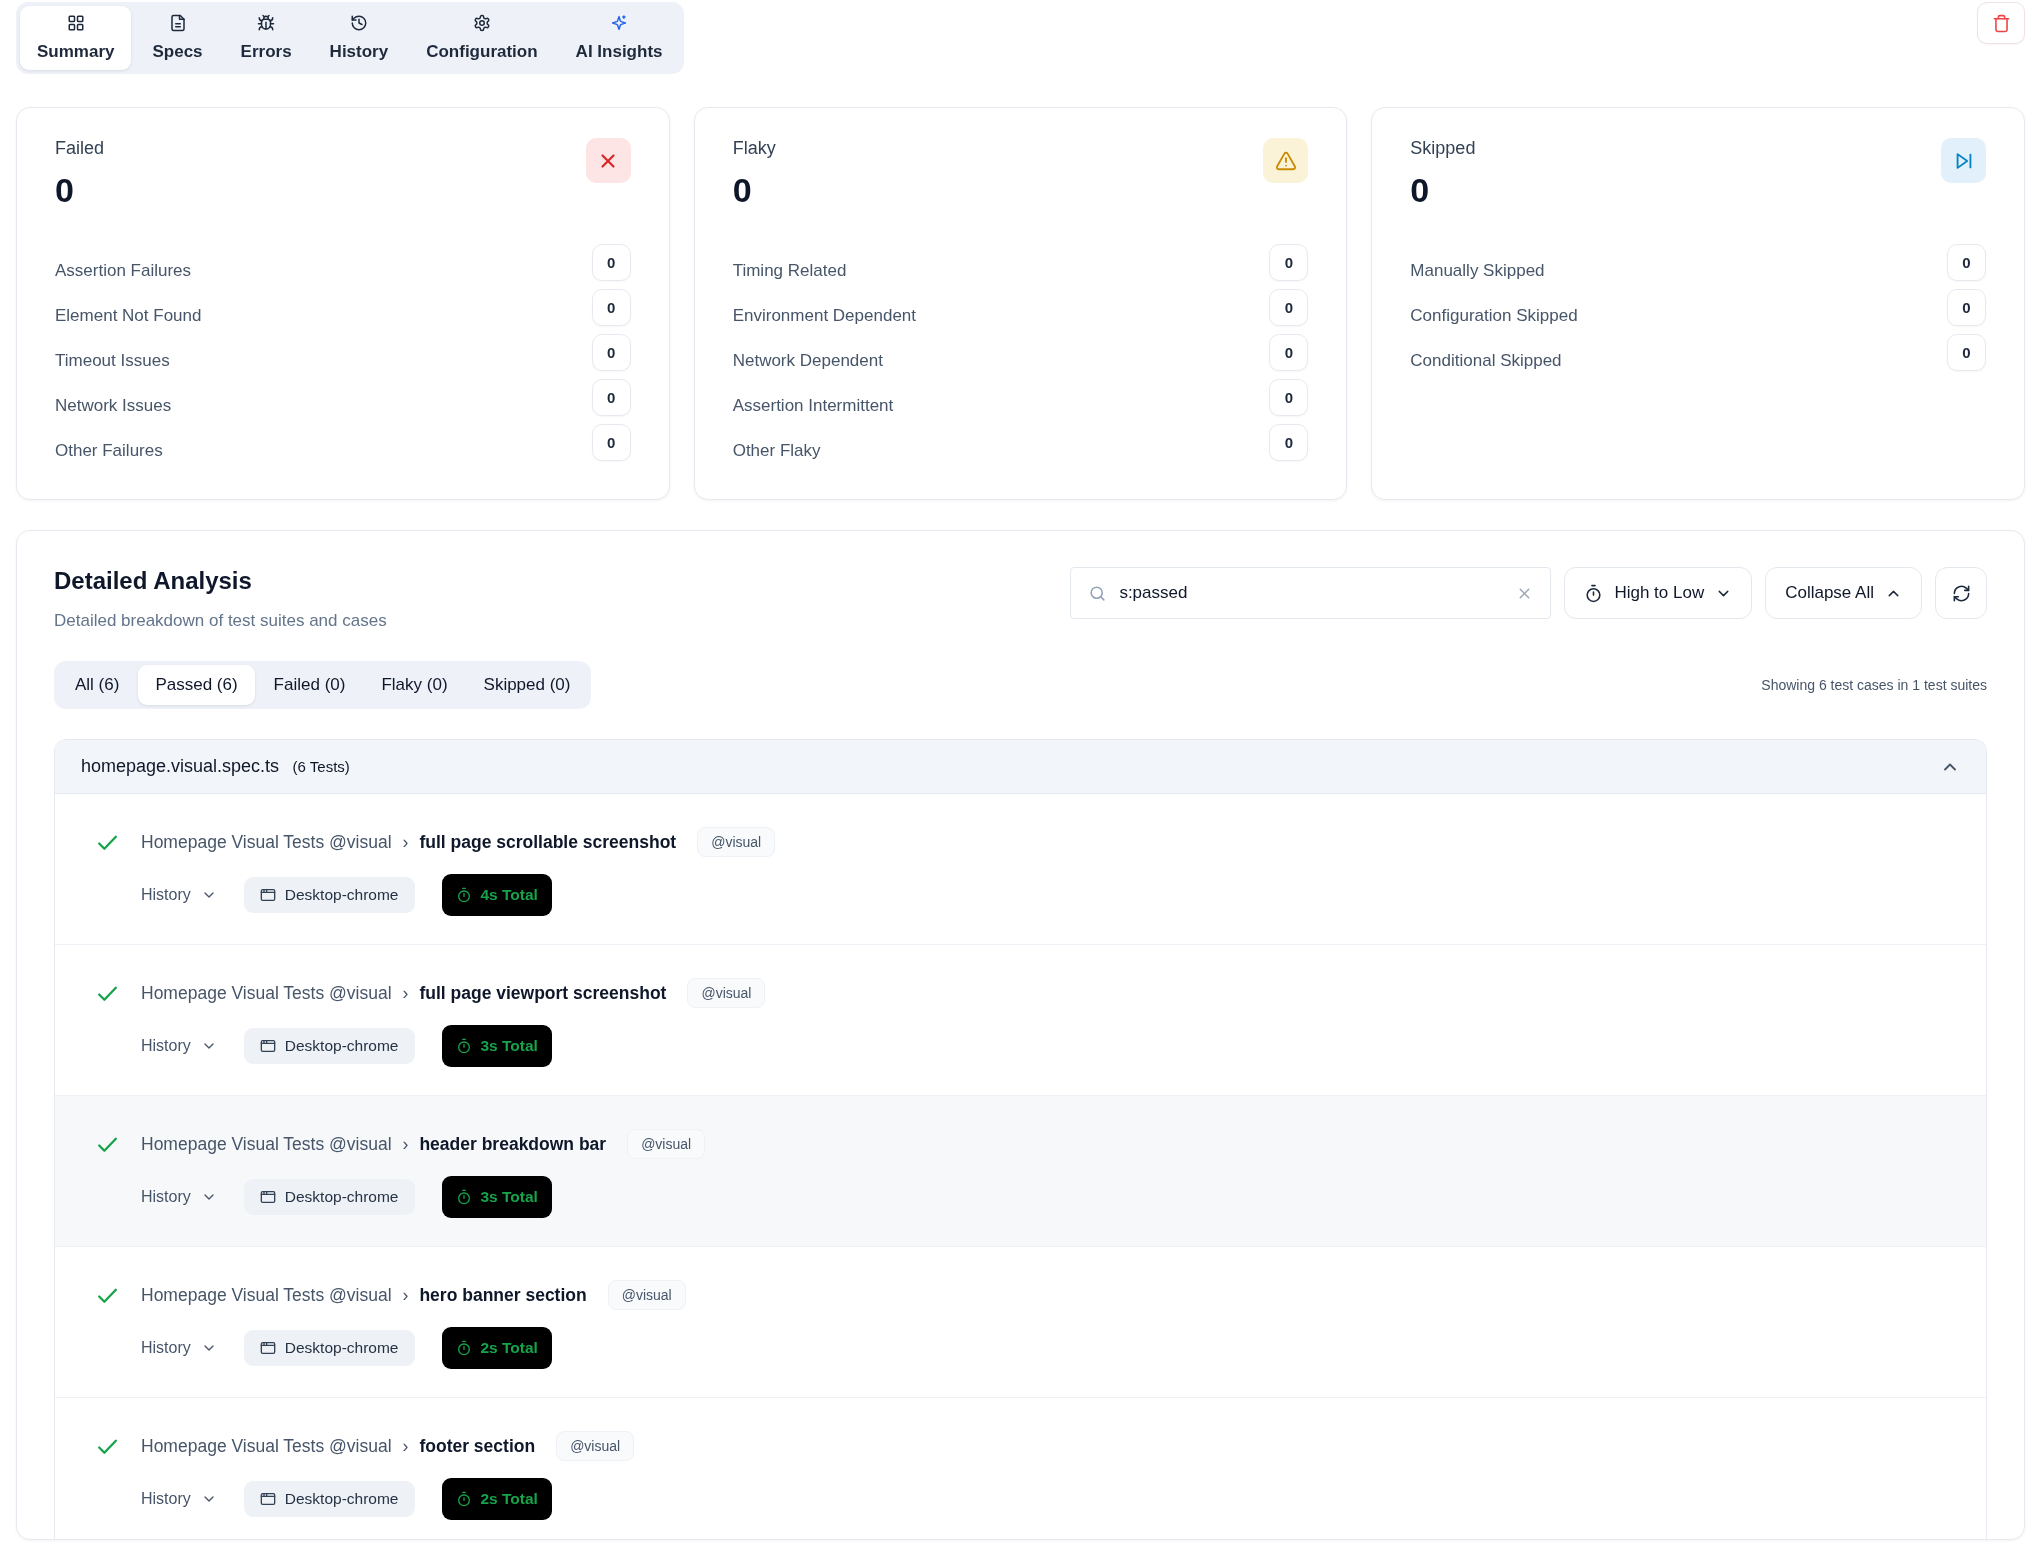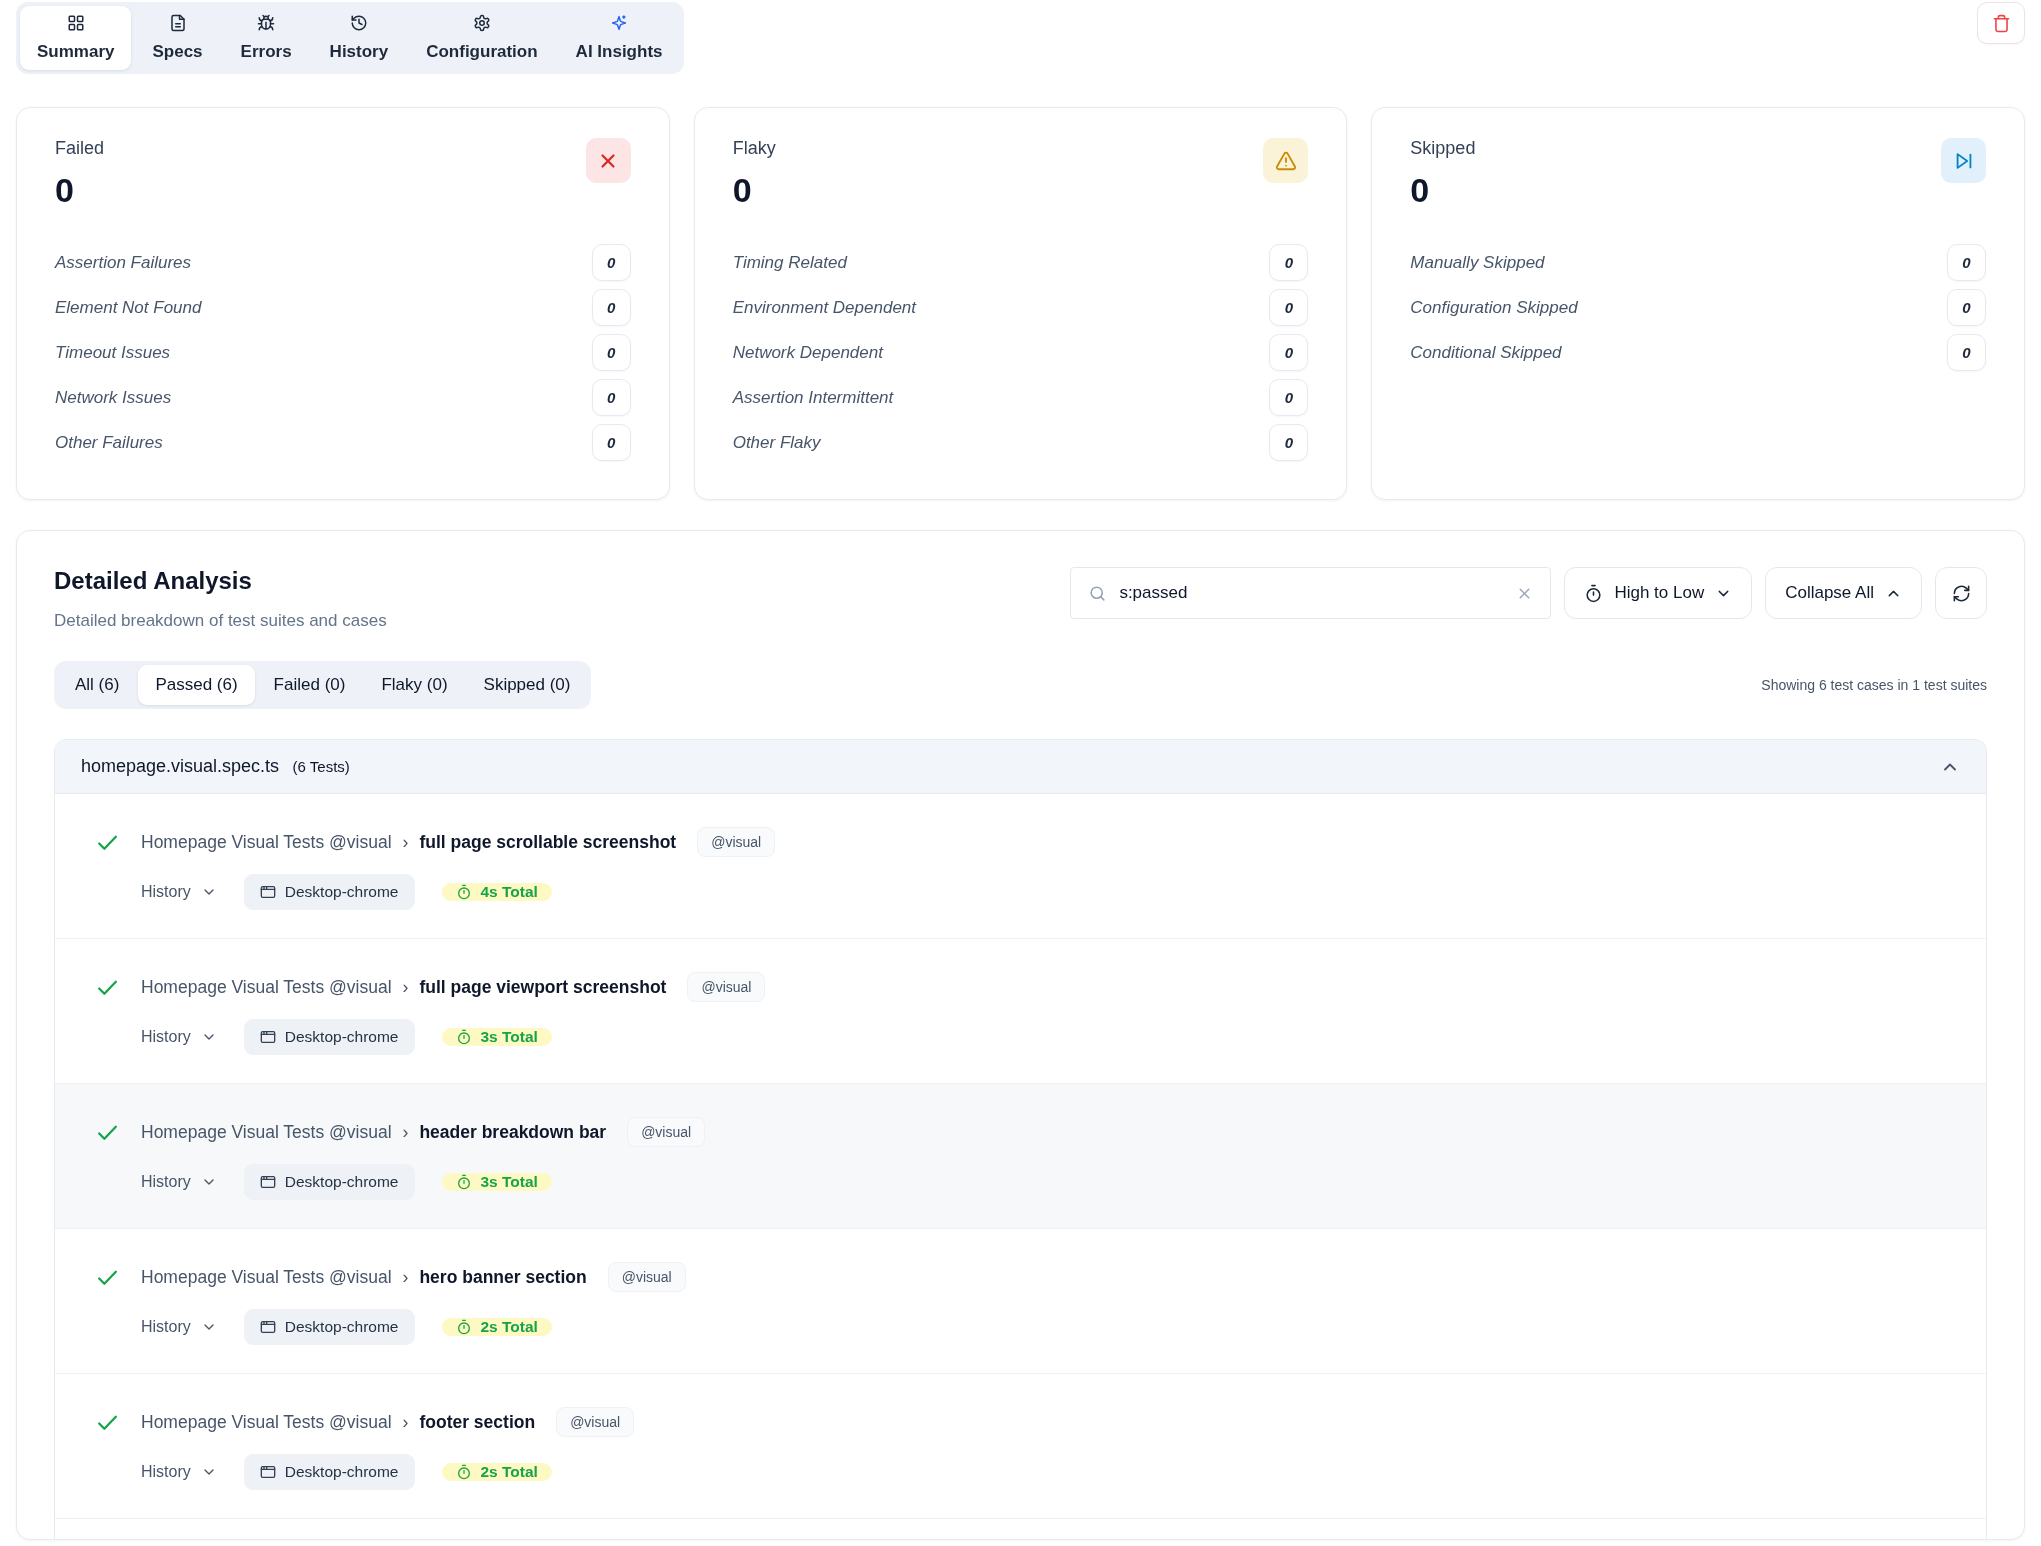--- a/index.html
+++ b/index.html
@@ -27,21 +27,21 @@
   .card { flex:1; border:1px solid #e6eaf0; border-radius:14px; padding:30px 38px 34px;
           box-shadow:0 1px 3px rgba(15,23,42,.05); background:#fff; }
   .card-head { display:flex; justify-content:space-between; align-items:flex-start; margin-bottom:30px; }
   .card-title { font-size:18px; font-weight:500; color:#334155; margin-bottom:12px; }
   .card-count { font-size:34px; font-weight:700; color:#0f172a; }
   .card-icon { width:45px; height:45px; border-radius:10px; display:grid; place-items:center; }
   .card-icon.red   { background:#fde5e6; color:#dc2626; }
   .card-icon.amber { background:#fbf3d8; color:#ca8a04; }
   .card-icon.blue  { background:#e1f0fa; color:#0284c7; }
   .card-items { list-style:none; }
-  .card-items li { display:flex; justify-content:space-between; align-items:center; padding:4px 0; min-height:45px;font-style:italic; }
+  .card-items li { display:flex; justify-content:space-between; align-items:flex-end; padding:4px 0; min-height:45px; }
   .item-label { font-size:17px; color:#475569; }
   .mini-badge { min-width:39px; height:37px; padding:0 8px; border:1px solid #e6eaf0; border-radius:10px;
                 display:grid; place-items:center; font-size:15px; font-weight:700; color:#1e293b;
                 background:#fff; box-shadow:0 1px 2px rgba(15,23,42,.04); }
 
   
   .analysis { margin:30px 16px 0; border:1px solid #e6eaf0; border-radius:14px;
               box-shadow:0 1px 3px rgba(15,23,42,.05); padding:36px 37px 0; background:#fff; height:1010px; overflow:hidden; }
   .analysis-head { display:flex; justify-content:space-between; align-items:flex-start; }
   .analysis-title { font-size:24px; font-weight:700; color:#0f172a; margin-bottom:16px; }
@@ -82,21 +82,21 @@
   .t-sep { color:#475569; padding:0 2px; }
   .t-name { font-weight:700; color:#0f172a; }
   .tag { margin-left:12px; background:#f8fafc; border:1px solid #eef2f6; border-radius:8px;
          padding:6px 13px; font-size:14px; color:#475569; }
   .trow-meta { display:flex; align-items:center; gap:27px; }
   .history { display:flex; align-items:center; gap:10px; font-size:16px; color:#475569; cursor:pointer; }
   .pill { display:flex; align-items:center; gap:9px; border-radius:9px; padding:9px 16px;
           font-size:15.5px; font-weight:500; }
   .pill-browser { background:#eef2f6; color:#263244;text-align:center; }
   .pill-browser svg { color:#334155; }
-  .pill-time { background:#fef9c3; color:#16a34a; font-weight:600; padding:0 14px; }
+  .pill-time { background:#000000; color:#16a34a; font-weight:600; padding:12px 14px; }
 </style>
 </head>
 <body>
 
 <header class="topbar">
   <nav class="tabs">
     <div class="tab active">
       <svg width="18" height="18" viewBox="0 0 24 24" fill="none" stroke="currentColor" stroke-width="2" stroke-linecap="round" stroke-linejoin="round">
           <rect x="3" y="3" width="7" height="7" rx="1"></rect>
           <rect x="14" y="3" width="7" height="7" rx="1"></rect>

